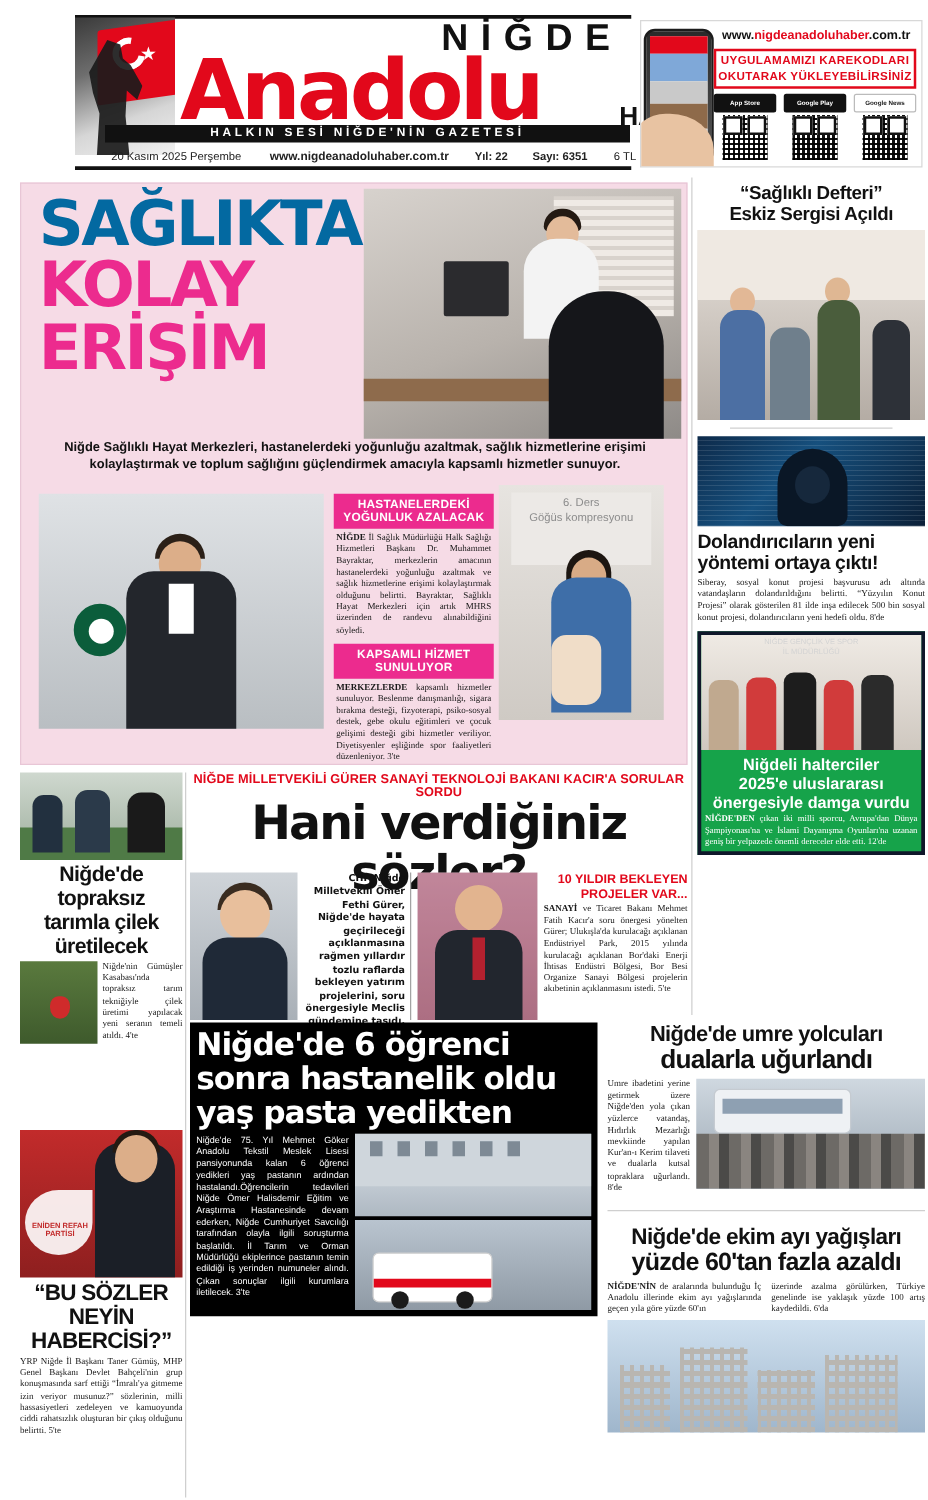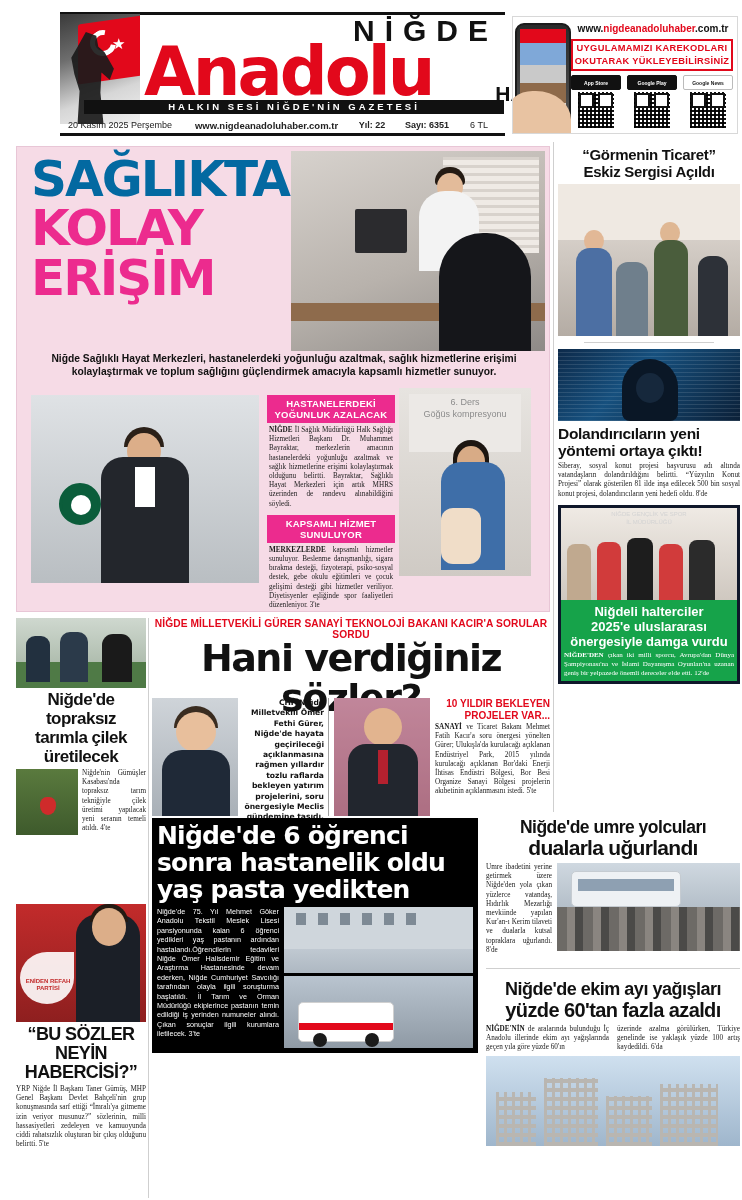--- a/index.html
+++ b/index.html
@@ -52,21 +52,21 @@
   .word-haber {
     position:absolute; right:-66px; bottom:-4px;
     font-weight:bold; font-size:21px; letter-spacing:0px; color:#111;
   }
   .mast-strip {
     position:absolute; left:84px; top:100px; width:420px; height:14px;
     background:#111; color:#fff; font-size:9.5px; font-weight:bold;
     letter-spacing:3px; text-align:center; line-height:14px;
   }
   .mast-info {
-    position:absolute; left:55px; top:118px; width:445px; height:14px;
+    position:absolute; left:76px; top:118px; width:445px; height:14px;
     font-size:9px; color:#222; display:flex; align-items:center;
   }
   .mast-info .mi-date { width:130px; text-align:center; font-weight:normal; }
   .mast-info .mi-url  { flex:1; text-align:center; font-weight:bold; font-size:9.5px;}
   .mast-info .mi-year { width:48px; text-align:center; font-weight:bold;}
   .mast-info .mi-issue{ width:62px; text-align:center; font-weight:bold;}
   .mast-info .mi-price{ width:42px; text-align:center; }
   .mast-rule-top { position:absolute; left:60px; top:12px; width:445px; height:3px; background:#111; }
   .mast-rule-bot { position:absolute; left:60px; top:133px; width:445px; height:3px; background:#111; }
 
@@ -423,21 +423,21 @@
       <div class="lp2-hair"></div>
         <div class="lp2-head"></div>
       <div class="lp2-woman"></div>
         <div class="lp2-baby"></div>
     </div>
   </div>
 
   <div class="rcol">
     <div>
       <div class="gor-title">
-        <div>“Görmenin Ticaret”</div>
+        <div>“Sağlıklı Defteri”</div>
         <div>Eskiz Sergisi Açıldı</div>
       </div>
       <div class="gor-photo">
         <div class="gp-wall"></div>
         <div class="gp-d"></div>
         <div class="gp-ah"></div>
           <div class="gp-a"></div>
         <div class="gp-bh"></div>
           <div class="gp-b"></div>
         <div class="gp-c"></div>

